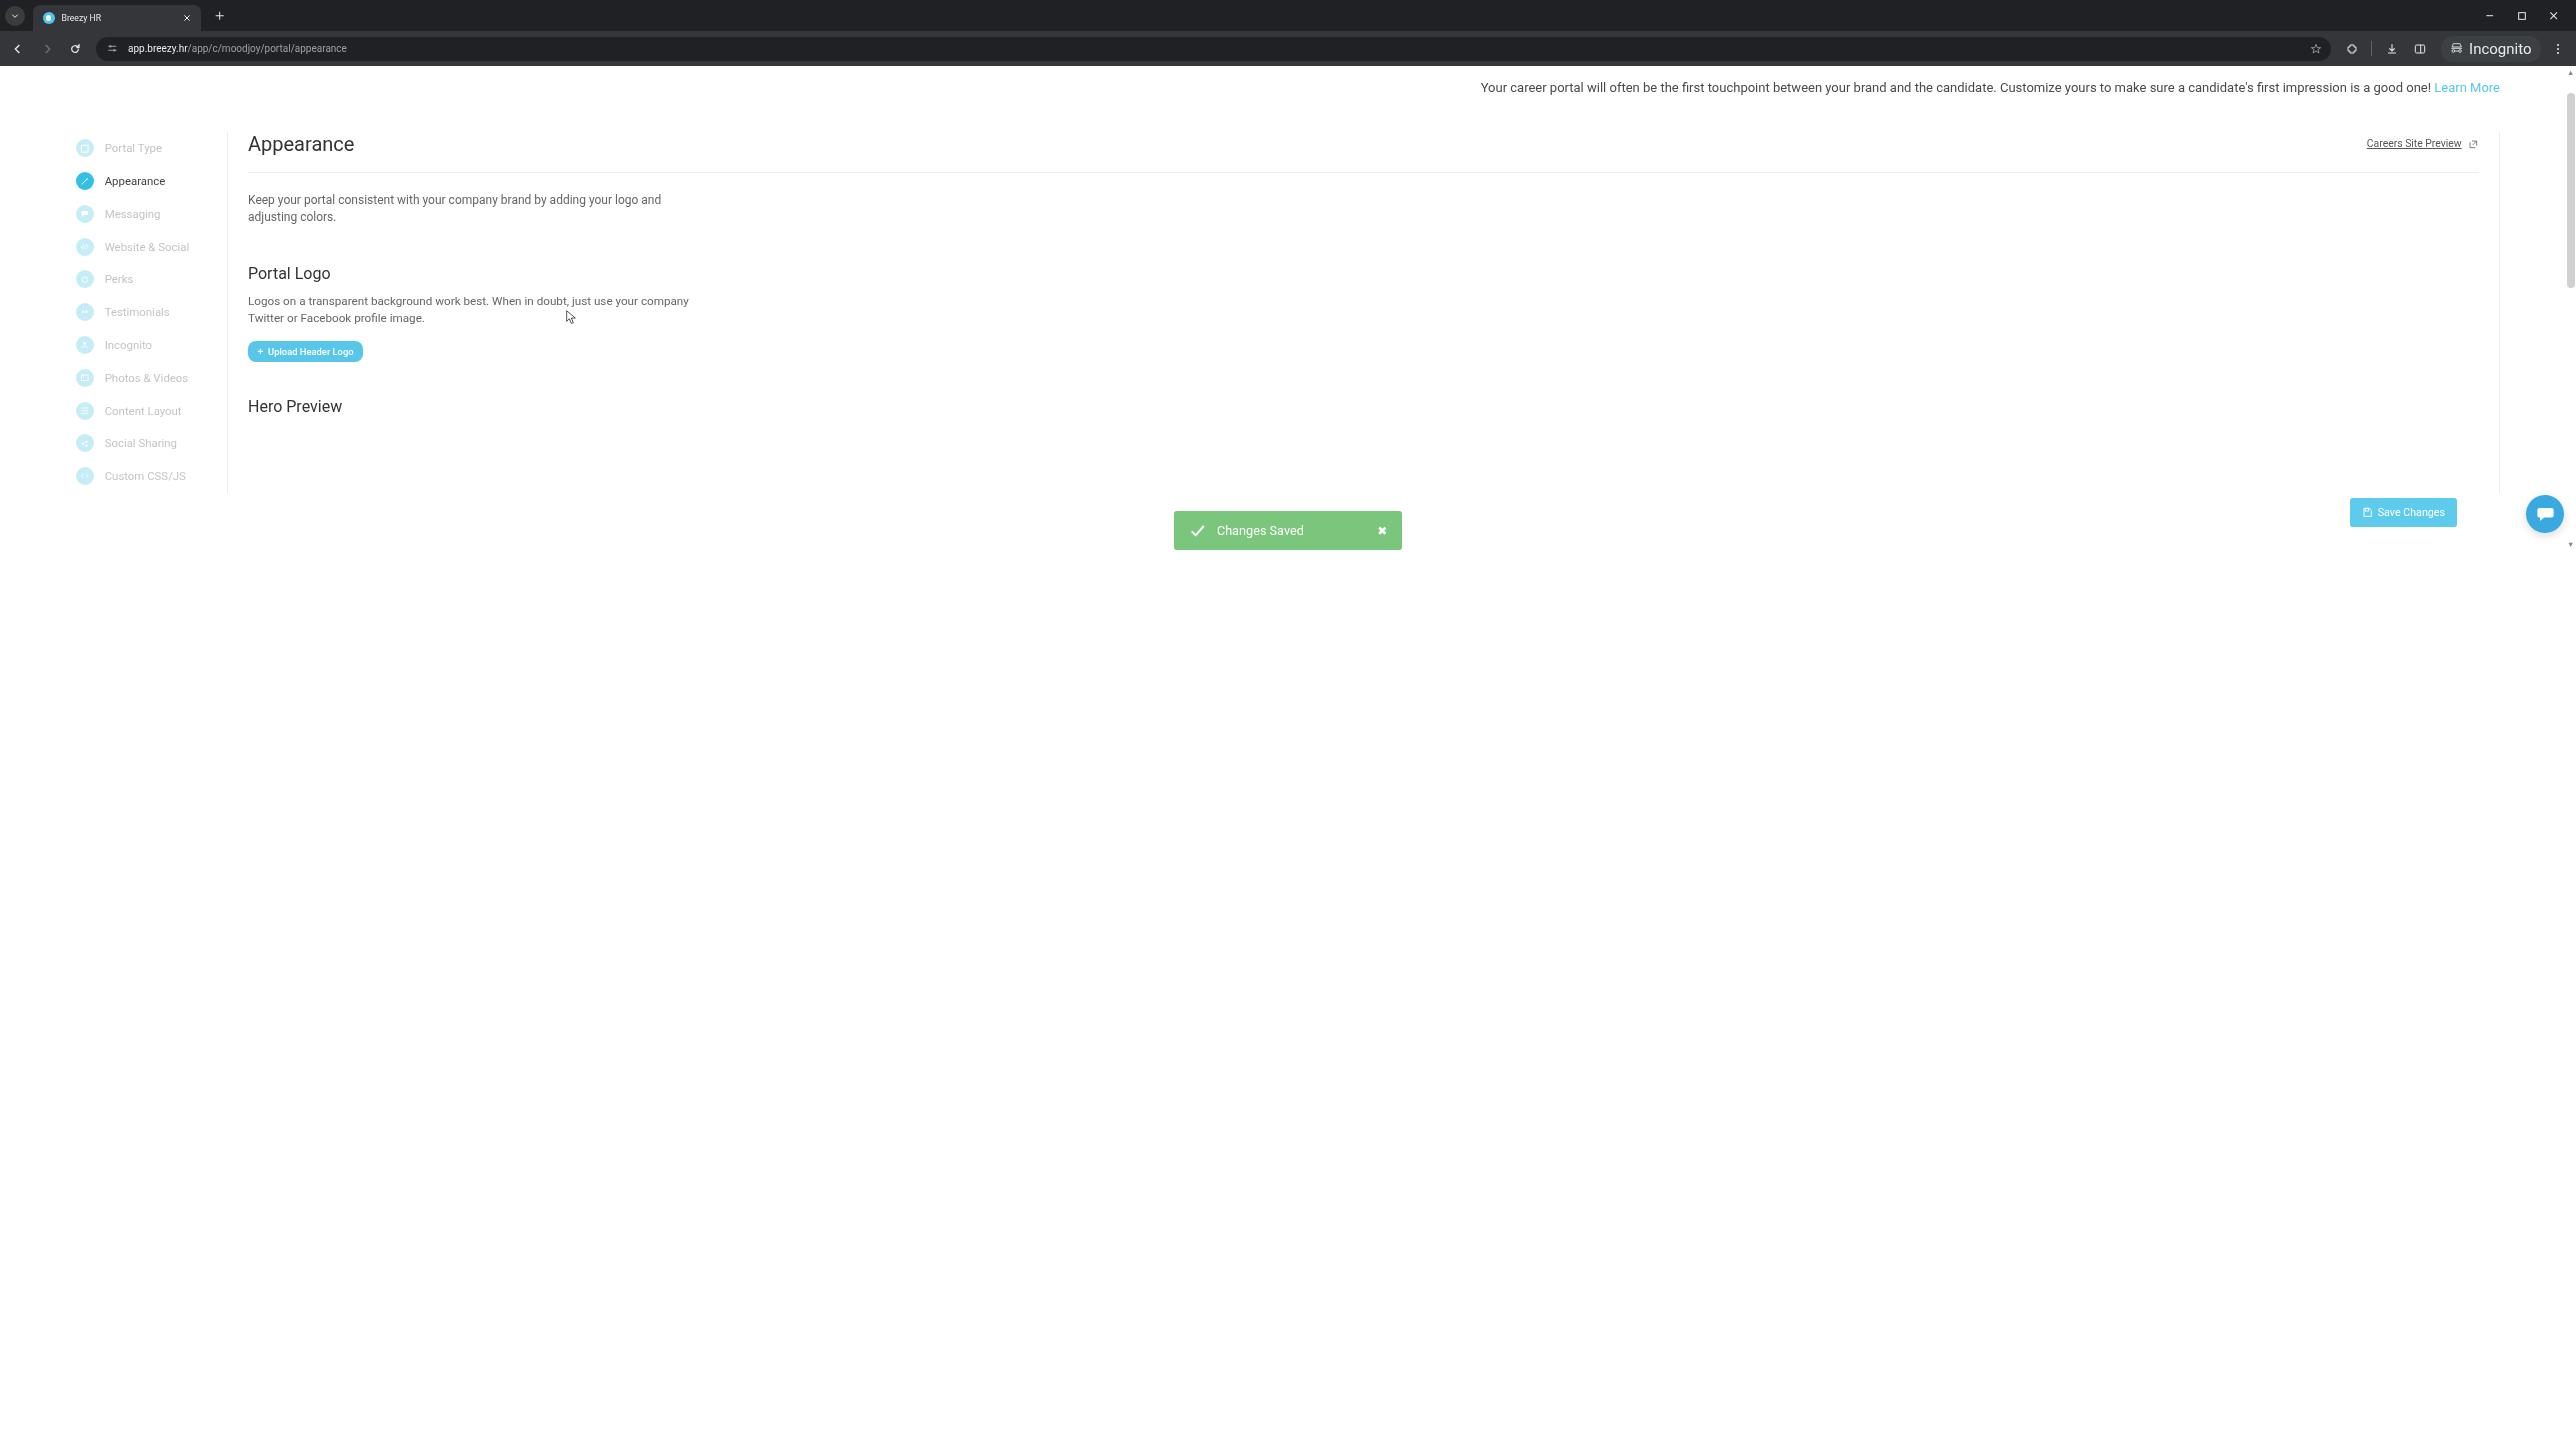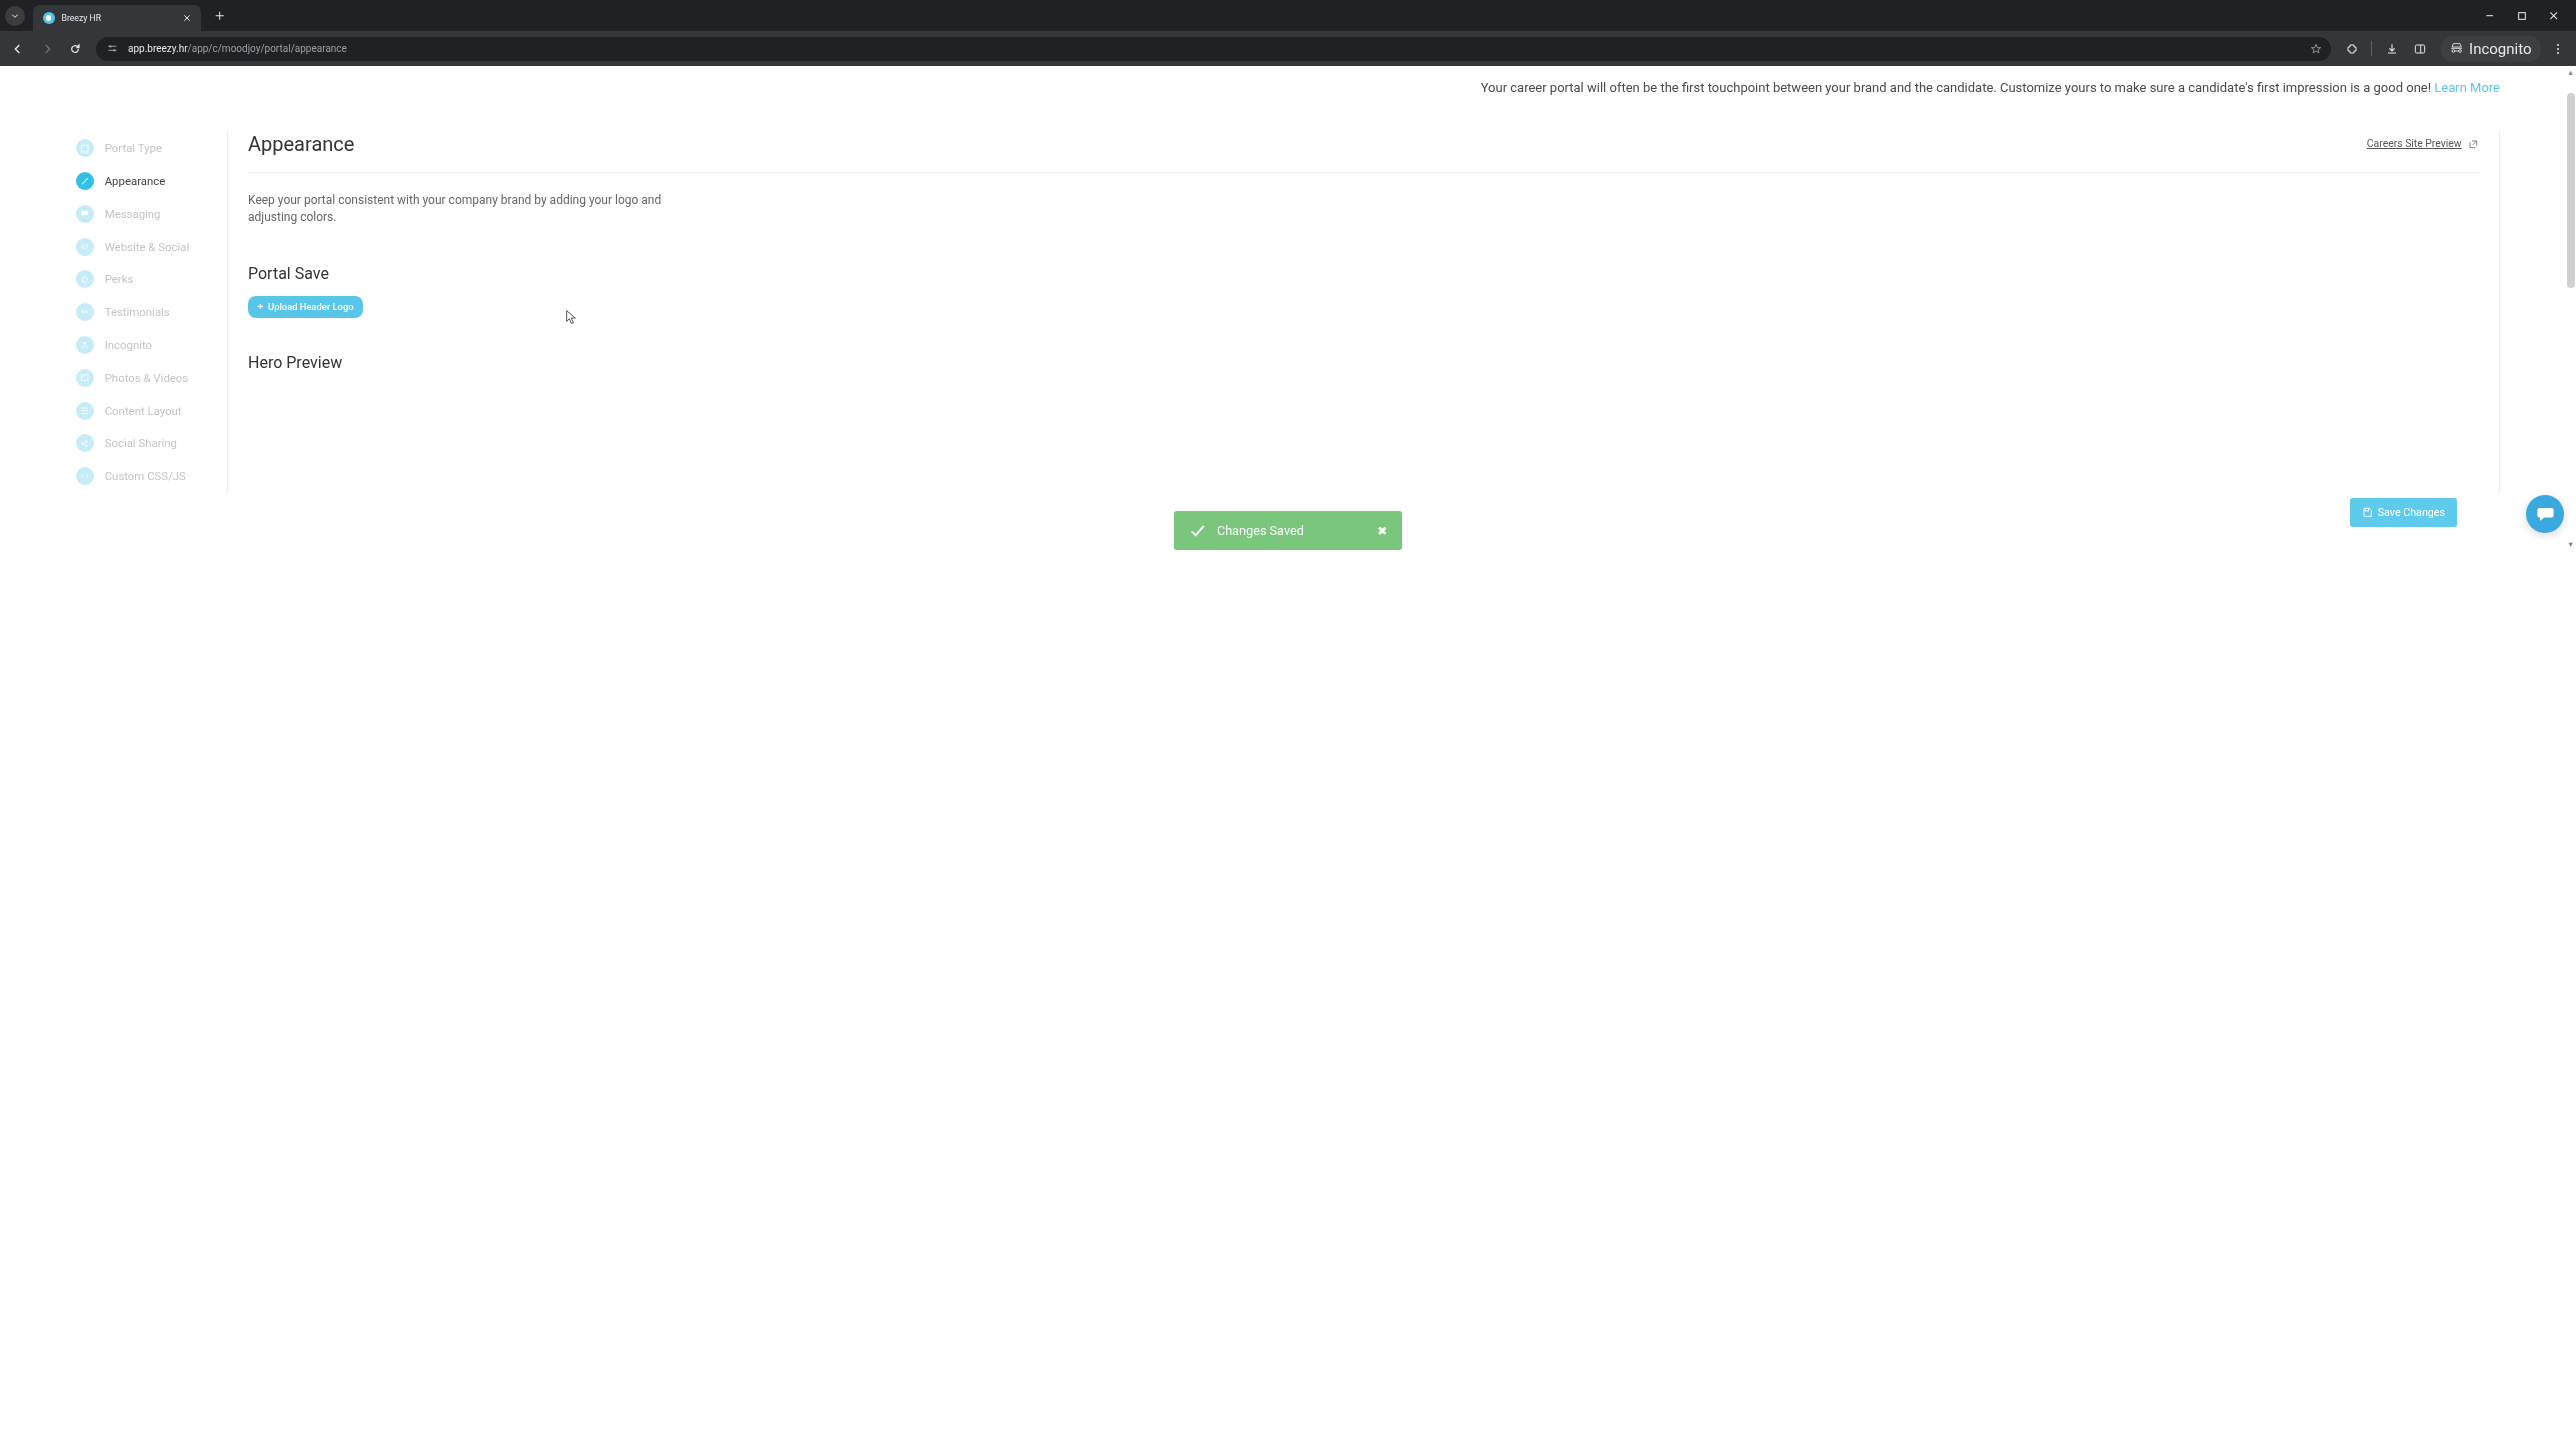--- a/index.html
+++ b/index.html
@@ -296,21 +296,22 @@
         <a class="preview-link">
           <span>Careers Site Preview</span>
           <svg width="10.7" height="10.7" viewBox="0 0 16 16">
               <path d="M6 3h7v7M13 3L7 9M11 13H3V5" stroke="#777" stroke-width="1.4" fill="none"></path>
             </svg>
         </a>
       </div>
 
       <p class="main-desc">Keep your portal consistent with your company brand by adding your logo and adjusting colors.</p>
 
-      <h2 class="section-title">Portal Save</h2>
+      <h2 class="section-title">Portal Logo</h2>
+      <p class="section-desc">Logos on a transparent background work best. When in doubt, just use your company Twitter or Facebook profile image.</p>
       <div class="upload-btn">
         <svg width="6.7" height="6.7" viewBox="0 0 10 10">
             <path d="M5 1v8M1 5h8" stroke="#fff" stroke-width="1.6"></path>
           </svg>
         <span>Upload Header Logo</span>
       </div>
 
       <h2 class="section-title" style="margin-top:35px">Hero Preview</h2>
     </div>
   </div>

